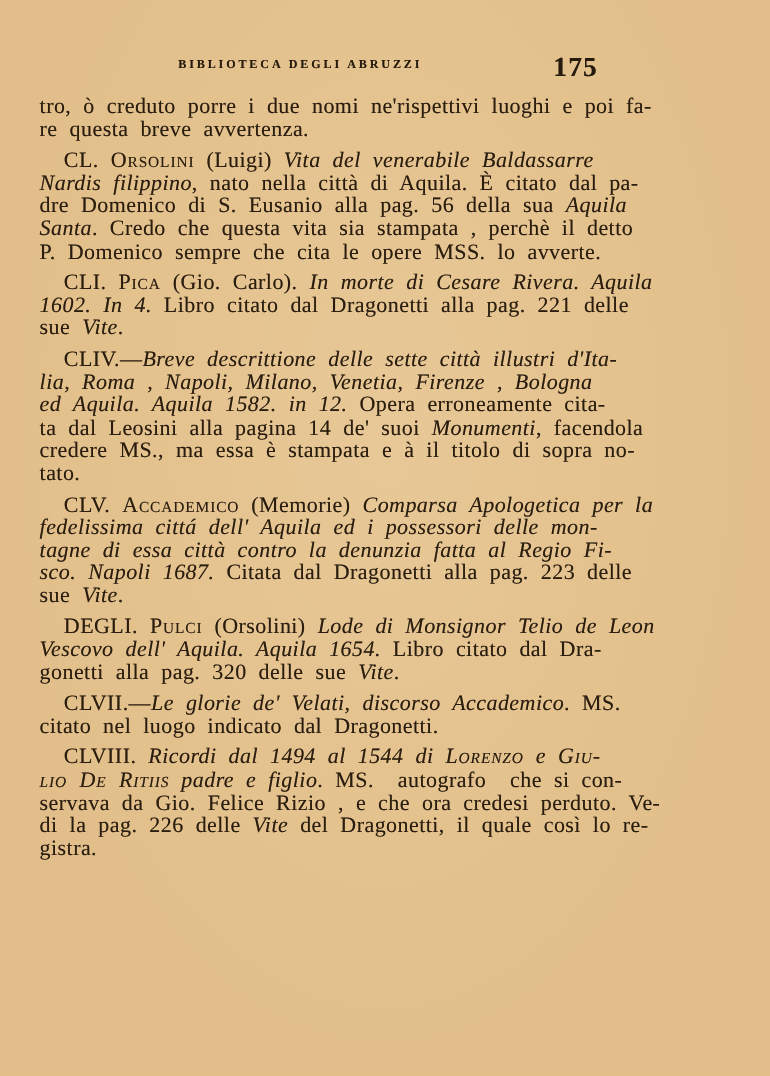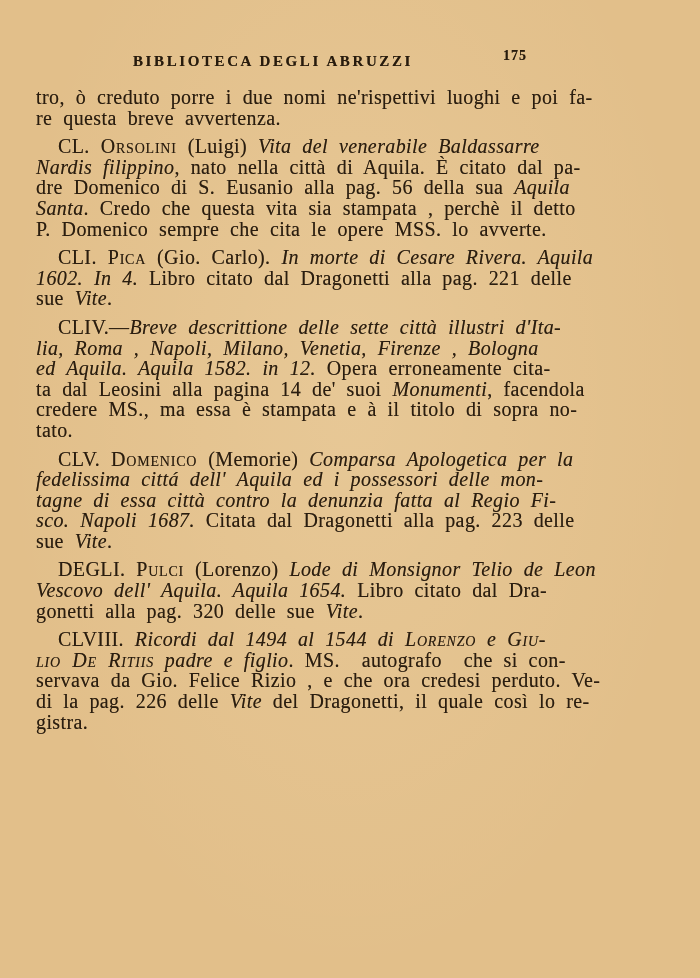--- a/index.html
+++ b/index.html
@@ -23,32 +23,32 @@
   .runhead {
     position: relative;
     height: 24px;
     margin-bottom: 13px;
   }
   .runtitle {
     position: absolute;
     left: 237px;
     top: 3px;
     transform: translateX(-50%);
-    font-size: 15px;
+    font-size: 11px;
     font-weight: bold;
     letter-spacing: 2.6px;
     white-space: nowrap;
     color: #271b0d;
     text-shadow: 0 0 0.5px rgba(40,27,13,0.55);
   }
   .pageno {
     position: absolute;
     left: 467px;
     top: -2px;
-    font-size: 14px;
+    font-size: 25px;
     font-weight: bold;
     letter-spacing: 1px;
     color: #271b0d;
     text-shadow: 0 0 0.5px rgba(40,27,13,0.55);
   }
   .textblock {
     width: 606px;
   }
   .para {
     font-size: 20px;
@@ -85,28 +85,30 @@
 P. Domenico sempre che cita le opere MSS. lo avverte.</span></div>
     <div class="para indented"><span class="r-p">CLI. </span><span class="r-sc">Pica</span><span class="r-p"> (Gio. Carlo). </span><span class="r-i">In morte di Cesare Rivera. Aquila
 1602. In 4.</span><span class="r-p"> Libro citato dal Dragonetti alla pag. 221 delle
 sue </span><span class="r-i">Vite</span><span class="r-p">.</span></div>
     <div class="para indented"><span class="r-p">CLIV.—</span><span class="r-i">Breve descrittione delle sette città illustri d'Ita-
 lia, Roma , Napoli, Milano, Venetia, Firenze , Bologna
 ed Aquila. Aquila 1582. in 12.</span><span class="r-p"> Opera erroneamente cita-
 ta dal Leosini alla pagina 14 de' suoi </span><span class="r-i">Monumenti</span><span class="r-p">, facendola
 credere MS., ma essa è stampata e à il titolo di sopra no-
 tato.</span></div>
-    <div class="para indented"><span class="r-p">CLV. </span><span class="r-sc">Domenico</span><span class="r-p"> (Memorie) </span><span class="r-i">Comparsa Apologetica per la
+    <div class="para indented"><span class="r-p">CLV. </span><span class="r-sc">Accademico</span><span class="r-p"> (Memorie) </span><span class="r-i">Comparsa Apologetica per la
 fedelissima cittá dell' Aquila ed i possessori delle mon-
 tagne di essa città contro la denunzia fatta al Regio Fi-
 sco. Napoli 1687.</span><span class="r-p"> Citata dal Dragonetti alla pag. 223 delle
 sue </span><span class="r-i">Vite</span><span class="r-p">.</span></div>
-    <div class="para indented"><span class="r-p">DEGLI. </span><span class="r-sc">Pulci</span><span class="r-p"> (Lorenzo) </span><span class="r-i">Lode di Monsignor Telio de Leon
+    <div class="para indented"><span class="r-p">DEGLI. </span><span class="r-sc">Pulci</span><span class="r-p"> (Orsolini) </span><span class="r-i">Lode di Monsignor Telio de Leon
 Vescovo dell' Aquila. Aquila 1654.</span><span class="r-p"> Libro citato dal Dra-
 gonetti alla pag. 320 delle sue </span><span class="r-i">Vite</span><span class="r-p">.</span></div>
+    <div class="para indented"><span class="r-p">CLVII.—</span><span class="r-i">Le glorie de' Velati, discorso Accademico</span><span class="r-p">. MS.
+citato nel luogo indicato dal Dragonetti.</span></div>
     <div class="para indented"><span class="r-p">CLVIII. </span><span class="r-i">Ricordi dal 1494 al 1544 di </span><span class="r-isc">Lorenzo</span><span class="r-i"> e </span><span class="r-isc">Giu-
 lio De Ritiis</span><span class="r-i"> padre e figlio</span><span class="r-p">. MS.  autografo  che si con-
 servava da Gio. Felice Rizio , e che ora credesi perduto. Ve-
 di la pag. 226 delle </span><span class="r-i">Vite</span><span class="r-p"> del Dragonetti, il quale così lo re-
 gistra.</span></div>
   </div>
 
 </div>
 
 </body></html>

